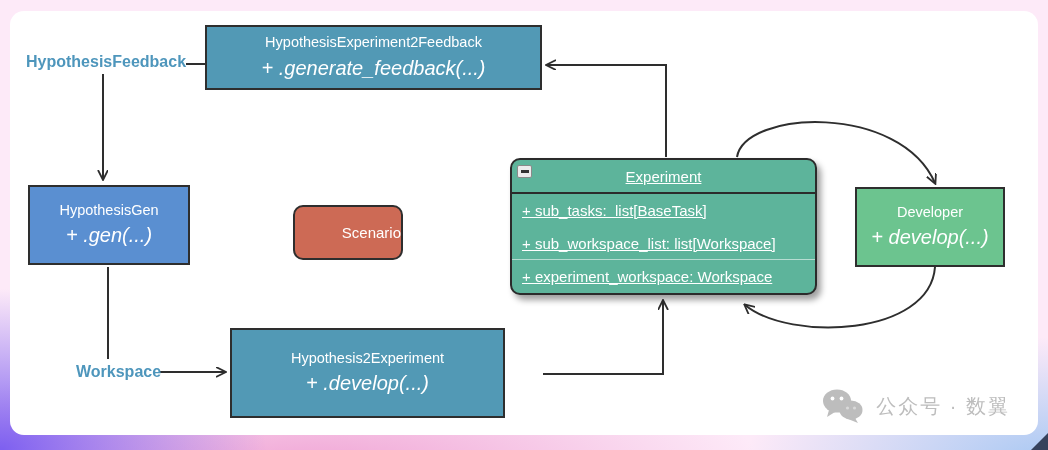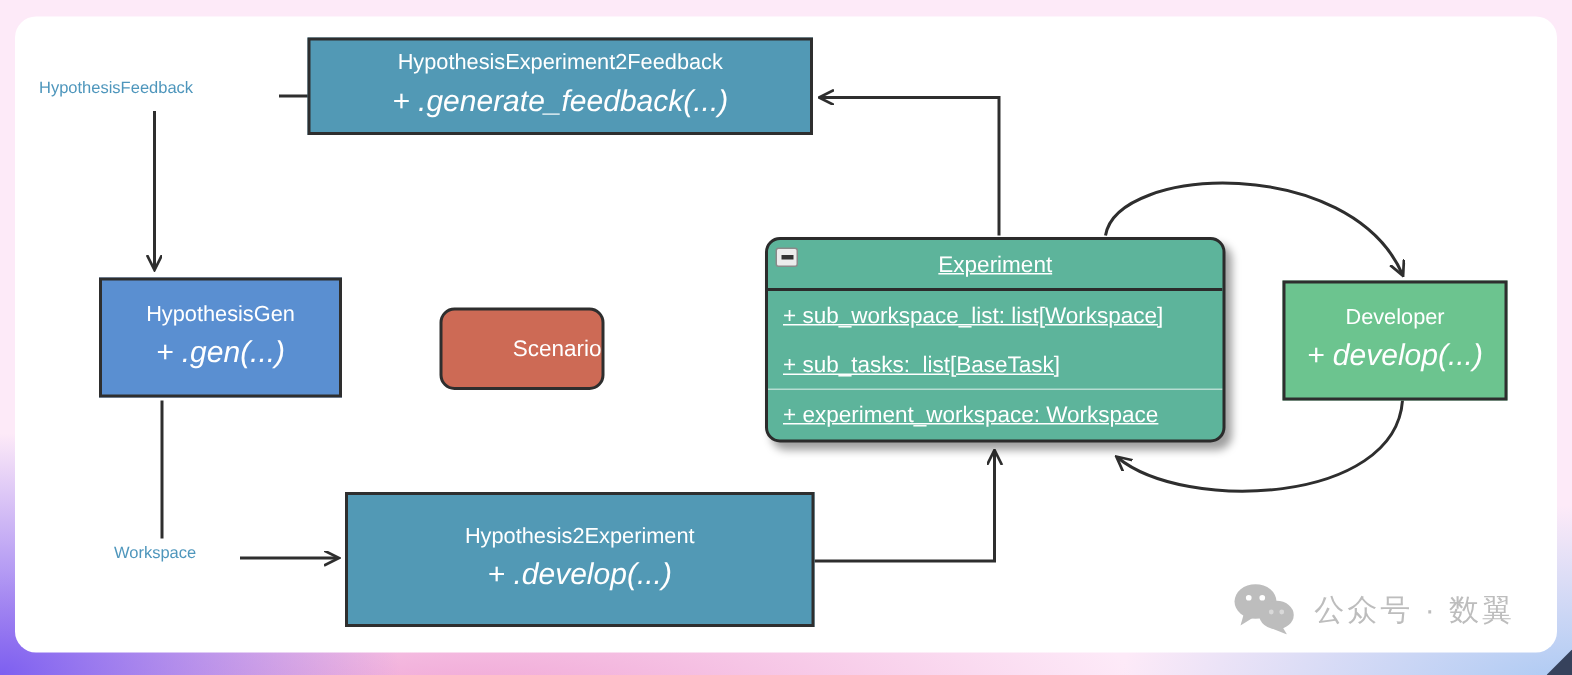--- a/index.html
+++ b/index.html
@@ -17,25 +17,25 @@
     background:#fff;border-radius:14px;
   }
   svg.connectors{position:absolute;left:0;top:0;width:100%;height:100%;pointer-events:none;}
   .node{
     position:absolute;display:flex;flex-direction:column;justify-content:center;align-items:center;
     text-align:center;color:#fff;font-size:14.5px;line-height:1.45;
     border:2.5px solid #2e2e2e;
   }
   .node .t2{font-size:20px;font-style:italic;}
   .teal{background:var(--teal,#5299b5);}
-  .blue{background:var(--blue,#5a8fd1);margin-left:38px;}
+  .blue{background:var(--blue,#5a8fd1);}
   .salmon{background:var(--salmon,#cd6a55);border-radius:10px;font-size:15px;}
   .green-dev{background:var(--devgreen,#6cc48f);text-align:right;}
   .flowlabel{
-    position:absolute;color:var(--labelblue,#4e96bc);font-weight:normal;font-size:11px;white-space:nowrap;
+    position:absolute;color:var(--labelblue,#4e96bc);font-weight:bold;font-size:16px;white-space:nowrap;
   }
   
   .uml{
     position:absolute;left:510px;top:158px;width:307px;height:137px;
     background:var(--expgreen,#5db49b);border:2px solid #2b2b2b;border-radius:10px;
     display:flex;flex-direction:column;color:#fff;overflow:hidden;
     box-shadow:4px 5px 6px rgba(0,0,0,0.38);
     text-decoration:underline;
   }
   .uml-header{
@@ -104,37 +104,37 @@
 
     <div class="node blue" style="left:18px;top:174px;width:162px;height:80px;">
       <div class="t1">HypothesisGen</div>
       <div class="t2">+ .gen(...)</div>
     </div>
 
     <div class="node salmon" style="left:283px;top:194px;width:110px;height:55px;align-items:flex-end;">
       <div class="t1">Scenario</div>
     </div>
 
-    <div class="node teal" style="left:220px;top:317px;width:313px;height:90px;">
+    <div class="node teal" style="left:220px;top:317px;width:275px;height:90px;">
       <div class="t1">Hypothesis2Experiment</div>
       <div class="t2">+ .develop(...)</div>
     </div>
 
     <div class="node green-dev" style="left:845px;top:176px;width:150px;height:80px;">
       <div class="t1">Developer</div>
       <div class="t2">+ develop(...)</div>
     </div>
 
     <div class="uml" style="left:500px;top:147px;">
       <div class="uml-header">
         <span class="collapse-btn"></span>
         <span>Experiment</span>
       </div>
+      <div class="uml-row">+ sub_tasks:  list[BaseTask]</div>
       <div class="uml-row">+ sub_workspace_list: list[Workspace]</div>
-      <div class="uml-row">+ sub_tasks:  list[BaseTask]</div>
       <div class="uml-row sep">+ experiment_workspace: Workspace</div>
     </div>
 
     <div class="watermark">
       <svg width="42" height="34" viewBox="0 0 42 34">
         <g fill="#bdbdbd">
           <ellipse cx="15" cy="12" rx="14" ry="11.5"></ellipse>
           <path d="M7,21 L5,28 L13,23 Z"></path>
           <ellipse cx="29" cy="21" rx="11.5" ry="9.5"></ellipse>
           <path d="M33,29 L36,34 L26,30 Z"></path>

